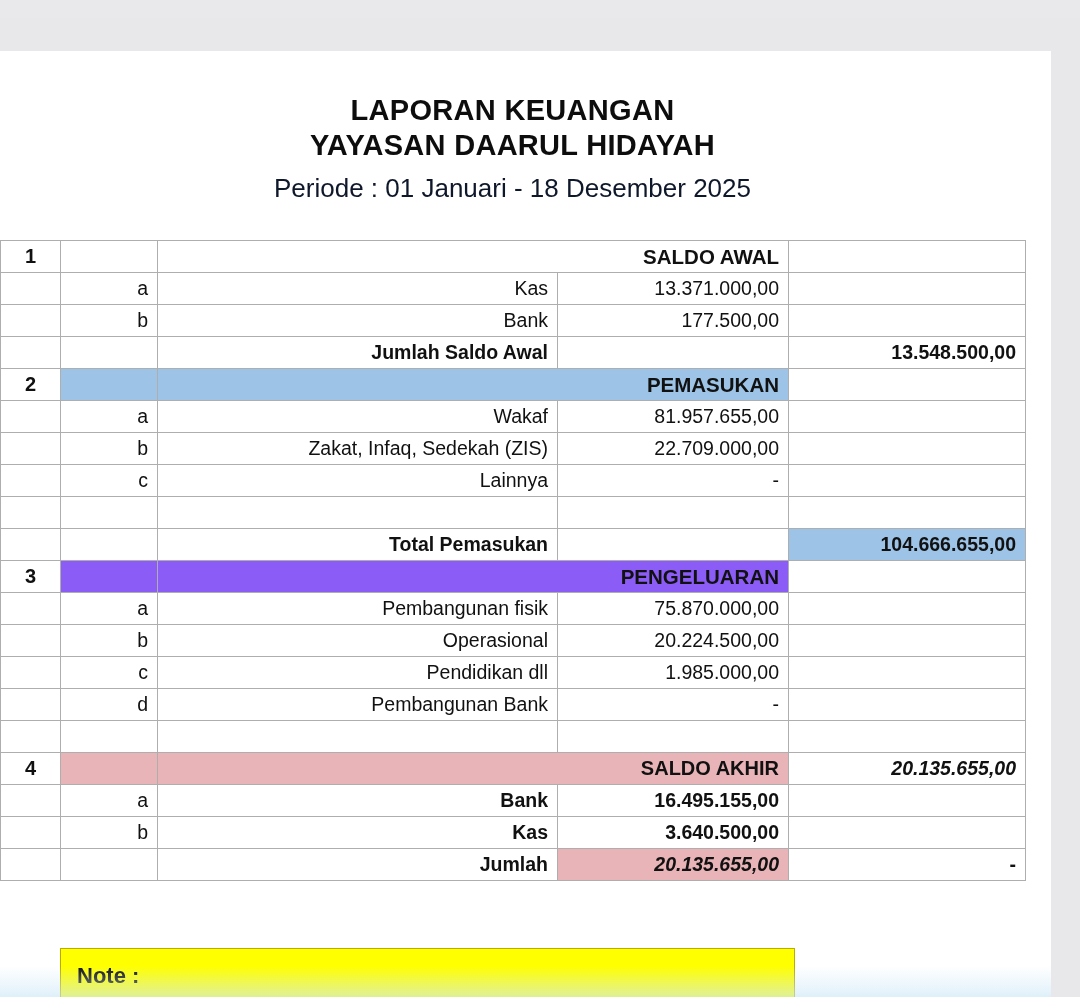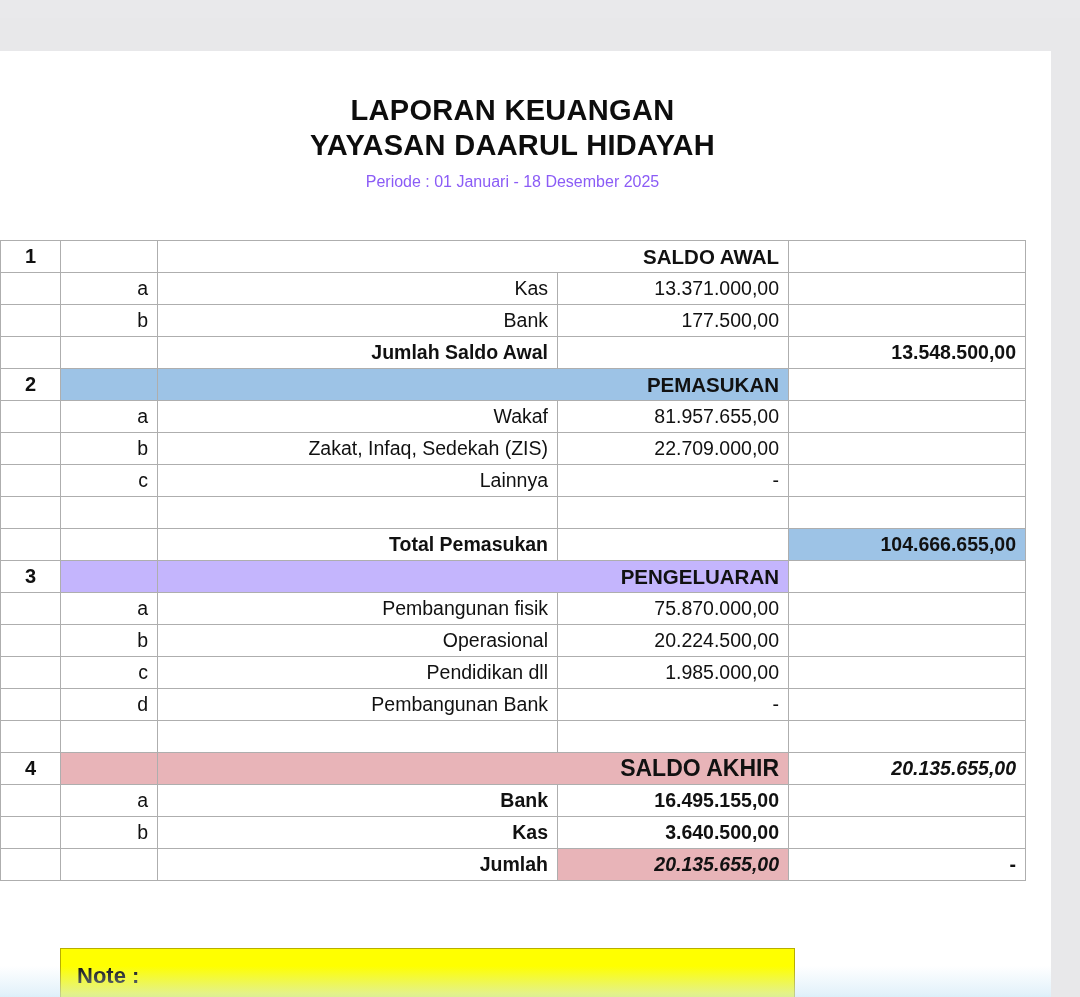--- a/index.html
+++ b/index.html
@@ -83,22 +83,22 @@
   }
   .title-line {
     font-size: 29px;
     font-weight: bold;
     letter-spacing: 0.3px;
     color: #0d0d0d;
     line-height: 1.22;
   }
   .subtitle-line {
     margin-top: 9px;
-    font-size: 16px;
-    color: #8b5cf6;
+    font-size: 26px;
+    color: #0f172a;
     font-weight: normal;
   }
 
   
   #ledger {
     position: absolute;
     top: 189px;
     left: 0;
     width: 1025px;
     border-collapse: collapse;
@@ -124,21 +124,21 @@
 
   .cell-no   { text-align: center; font-weight: bold; font-size: 20px; }
   .cell-ltr  { text-align: right;  padding-right: 14px; }
   .cell-desc { text-align: right; }
   .cell-amt  { text-align: right; padding-right: 14px; }
   .cell-tot  { text-align: right; padding-right: 12px; }
 
   .b    { font-weight: bold; }
   .ital { font-style: italic; font-weight: bold; }
   .fill-blue  { background: #9dc3e6; }
-  .fill-amber { background: #c4b5fd; }
+  .fill-amber { background: #8b5cf6; }
   .fill-pink  { background: #e8b4b8; }
 
   .spacer td { height: 33px; }
 
   
   #ledger tr td:first-child { border-left: 1px solid #aeaeae; }
 
   
   #note-box {
     position: absolute;
@@ -313,21 +313,21 @@
           <tr class="spacer">
             <td class="cell-no"></td>
             <td class="cell-ltr"></td>
             <td class="cell-desc"></td>
             <td class="cell-amt"></td>
             <td class="cell-tot b"></td>
           </tr>
           <tr>
             <td class="cell-no">4</td>
             <td class="cell-ltr fill-pink"></td>
-            <td class="cell-desc b fill-pink" colspan="2" style="font-size: 23px;">SALDO AKHIR</td>
+            <td class="cell-desc b fill-pink" colspan="2" style="font-size: 20px;">SALDO AKHIR</td>
             <td class="cell-tot ital">20.135.655,00</td>
           </tr>
           <tr>
             <td class="cell-no"></td>
             <td class="cell-ltr">a</td>
             <td class="cell-desc b">Bank</td>
             <td class="cell-amt b">16.495.155,00</td>
             <td class="cell-tot b"></td>
           </tr>
           <tr>

